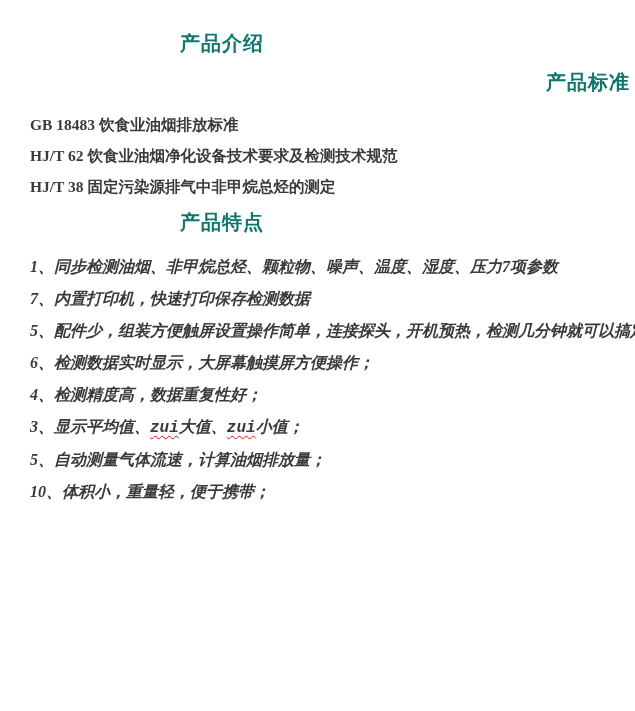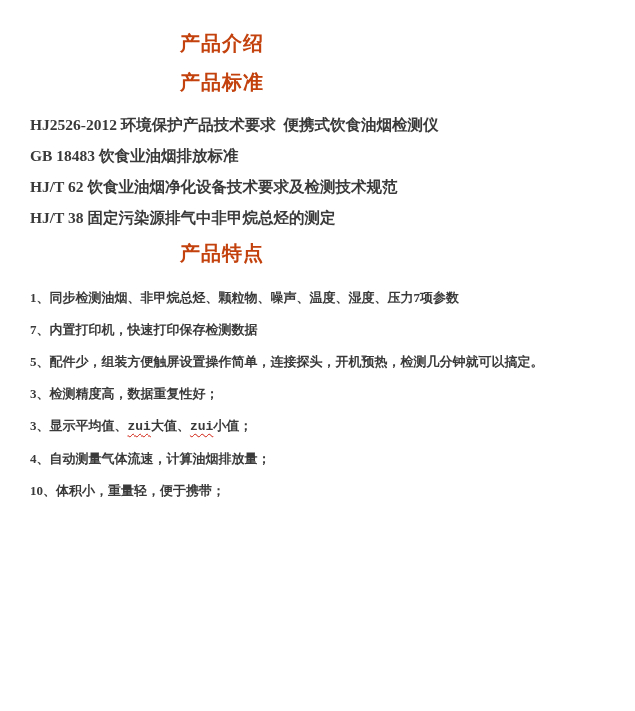--- a/index.html
+++ b/index.html
@@ -14,47 +14,48 @@
     width: 635px; height: 711px;
     padding: 0 5px 0 30px;
     color: #3a3a3a;
     font-weight: bold;
   }
   .sec-heading {
     margin: 4px 0 0 150px;
     font-size: 20px;
     line-height: 24px;
     font-weight: bold;
-    color: #c2410c;
+    color: #0f766e;
     letter-spacing: 1px;
   }
   .heading-intro   { margin-top: 31px; }
-  .heading-standards { margin-top: 15px; }
+  .heading-standards { margin-top: 15px; text-align: right; }
   .heading-features  { margin-top: 13px; }
   .intro-paragraph {
     margin: 22px 0 0 0;
     font-size: 16px;
     line-height: 25px;
     text-indent: 32px;
     color: #3a3a3a;
   }
   .standards-list { margin-top: 21px; }
   .standard-item {
     font-size: 15.5px;
     line-height: 20px;
     margin-bottom: 11px;
     white-space: pre;
   }
   .standard-item:last-child { margin-bottom: 12px; }
   .features-list { margin-top: 23px; }
   .feature-item {
-    font-size: 13px;
+    font-size: 16px;
     line-height: 20px;
     margin-bottom: 12px;
     white-space: pre;
+    font-style: italic;
   }
   .misspelled {
     font-family: "Liberation Mono", "DejaVu Sans Mono", monospace;
     text-decoration: underline;
     text-decoration-style: wavy;
     text-decoration-color: #cf1d0e;
     text-decoration-thickness: 1px;
     text-underline-offset: 3px;
   }
 </style>
@@ -62,31 +63,31 @@
 <body>
 
 <div class="page">
 
   <h2 class="sec-heading heading-intro">产品介绍</h2>
 
 
   <h2 class="sec-heading heading-standards">产品标准</h2>
 
   <div class="standards-list">
-    <div class="standard-item">HJ2526-2012 环境保护产品技术要求  便携式饮食油烟检测仪</div>
     <div class="standard-item">GB 18483 饮食业油烟排放标准</div>
     <div class="standard-item">HJ/T 62 饮食业油烟净化设备技术要求及检测技术规范</div>
     <div class="standard-item">HJ/T 38 固定污染源排气中非甲烷总烃的测定</div>
   </div>
 
   <h2 class="sec-heading heading-features">产品特点</h2>
 
   <div class="features-list">
     <div class="feature-item">1、同步检测油烟、非甲烷总烃、颗粒物、噪声、温度、湿度、压力7项参数</div>
     <div class="feature-item">7、内置打印机，快速打印保存检测数据</div>
     <div class="feature-item">5、配件少，组装方便触屏设置操作简单，连接探头，开机预热，检测几分钟就可以搞定。</div>
-    <div class="feature-item">3、检测精度高，数据重复性好；</div>
+    <div class="feature-item">6、检测数据实时显示，大屏幕触摸屏方便操作；</div>
+    <div class="feature-item">4、检测精度高，数据重复性好；</div>
     <div class="feature-item"><span>3、显示平均值、</span><span class="misspelled">zui</span><span>大值、</span><span class="misspelled">zui</span><span>小值；</span></div>
-    <div class="feature-item">4、自动测量气体流速，计算油烟排放量；</div>
+    <div class="feature-item">5、自动测量气体流速，计算油烟排放量；</div>
     <div class="feature-item">10、体积小，重量轻，便于携带；</div>
   </div>
 
 </div>
 
 </body></html>

